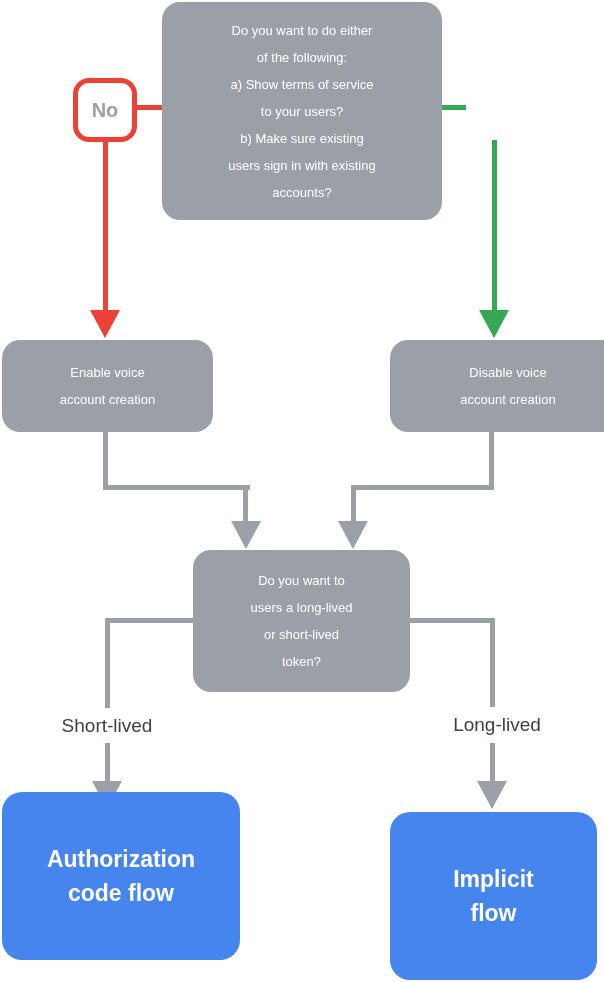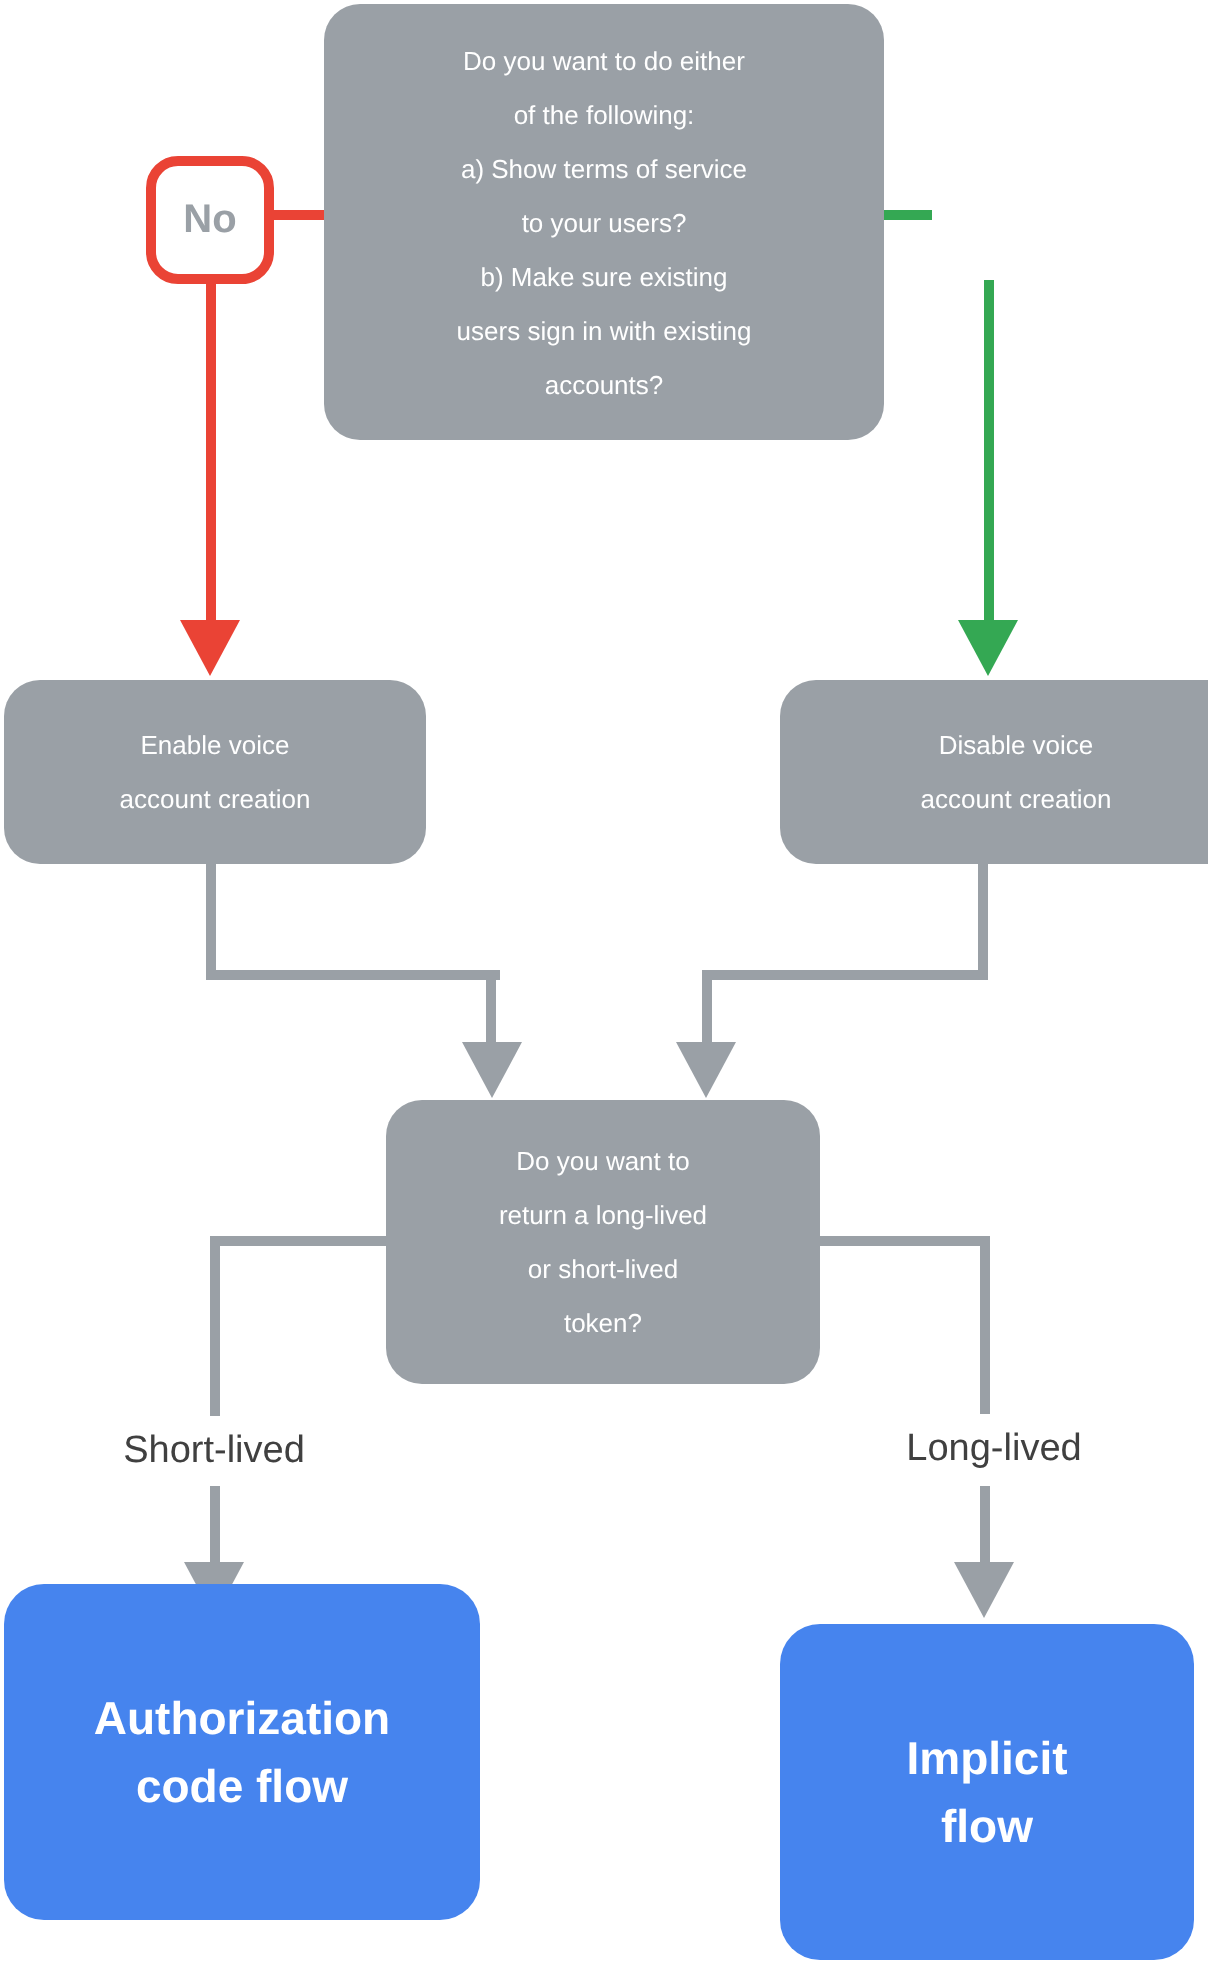--- a/index.html
+++ b/index.html
@@ -105,21 +105,21 @@
   <div class="line" style="left:103px; top:485px; width:147px; height:5px;"></div>
   <div class="line" style="left:243px; top:485px; width:5px; height:40px;"></div>
   <div class="arrow" style="left:231px; top:521px;"></div>
 
   <div class="line" style="left:489px; top:432px; width:5px; height:58px;"></div>
   <div class="line" style="left:351px; top:485px; width:143px; height:5px;"></div>
   <div class="line" style="left:351px; top:485px; width:5px; height:40px;"></div>
   <div class="arrow" style="left:338px; top:521px;"></div>
 
   <div class="node" style="left:193px; top:550px; width:217px; height:142px;">Do you want to
-return a long-lived
+users a long-lived
 or short-lived
 token?</div>
 
   <div class="line" style="left:105px; top:618px; width:92px; height:5px;"></div>
   <div class="line" style="left:105px; top:618px; width:5px; height:165px;"></div>
   <div class="arrow" style="left:92px; top:781px;"></div>
 
   <div class="line" style="left:407px; top:618px; width:88px; height:5px;"></div>
   <div class="line" style="left:490px; top:618px; width:5px; height:165px;"></div>
   <div class="arrow" style="left:477px; top:781px;"></div>

